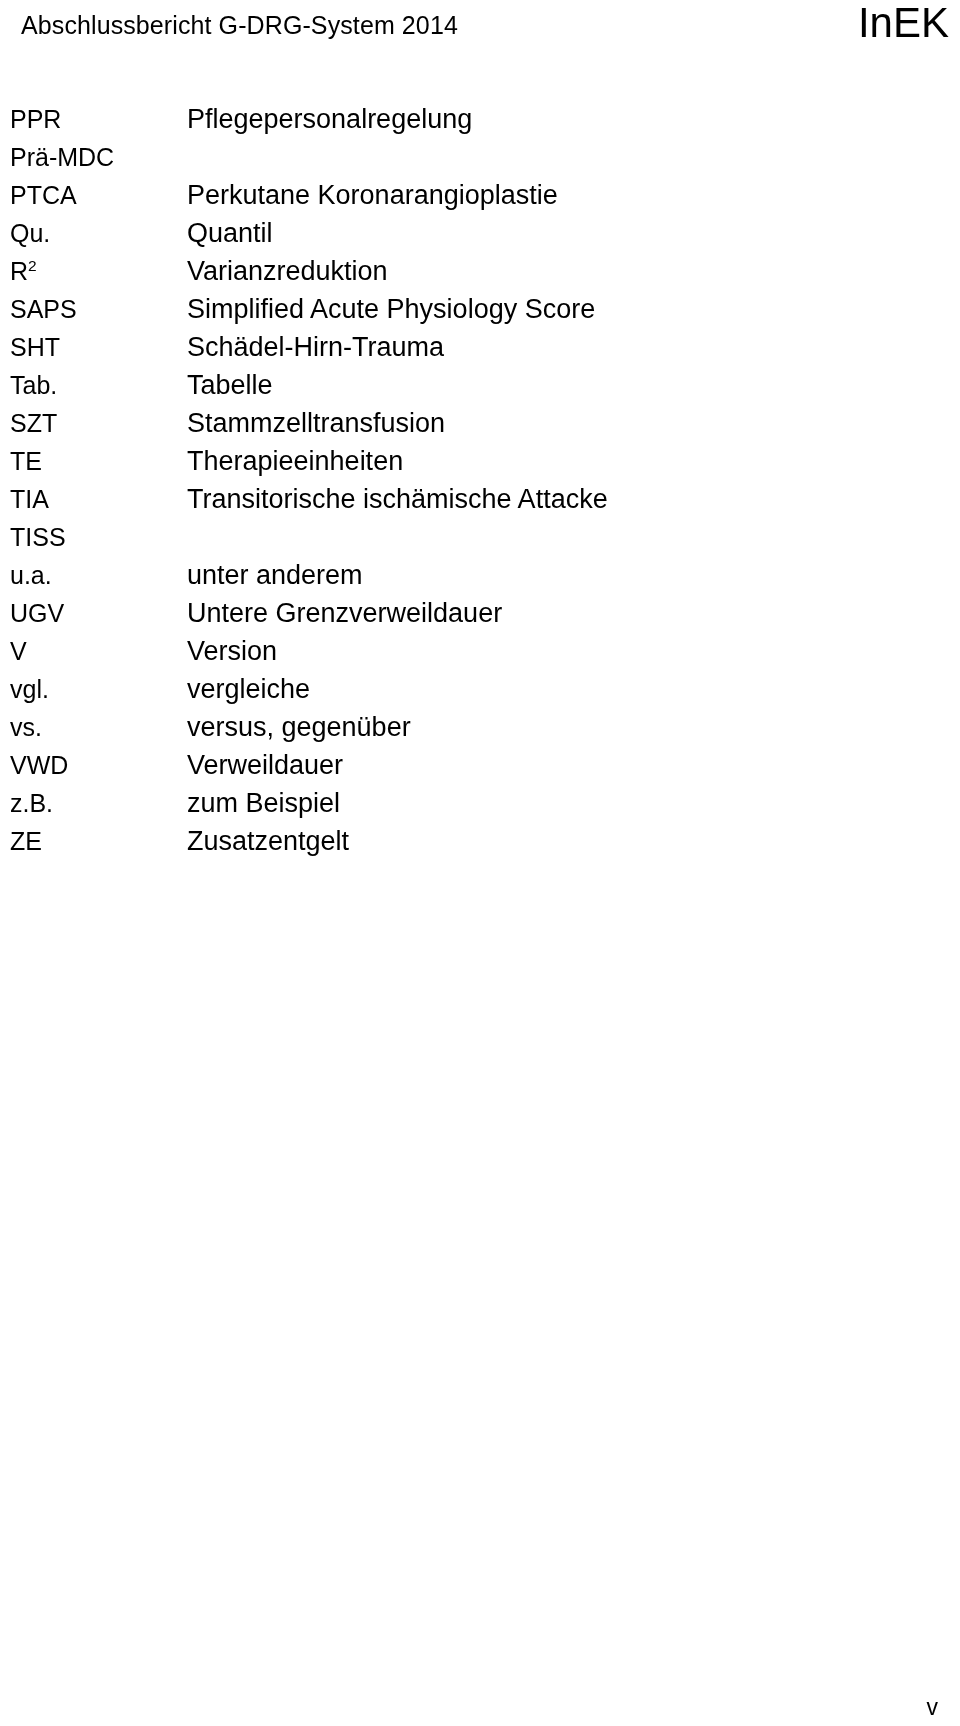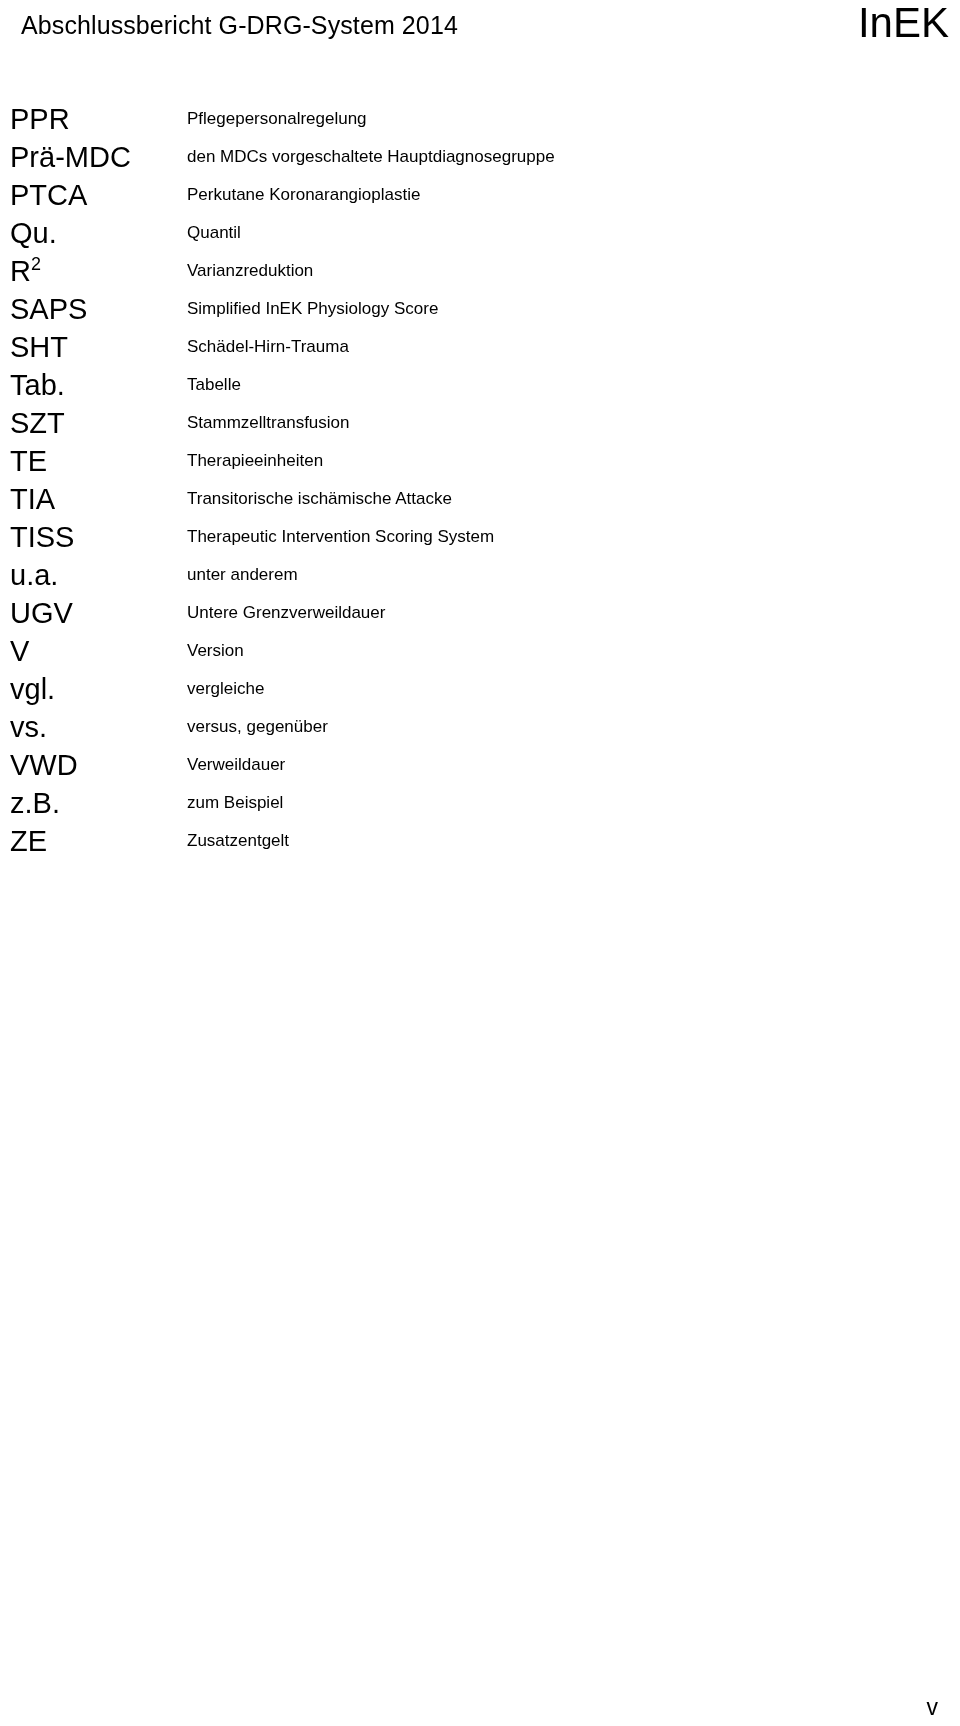--- a/index.html
+++ b/index.html
@@ -54,29 +54,29 @@
   .abbr-row {
     position: relative;
     height: 38px;
     line-height: 38px;
   }
   .abbr-term {
     position: absolute;
     left: 10px;
     top: 0;
     width: 170px;
-    font-size: 29px;
+    font-size: 25px;
     line-height: 38px;
     white-space: nowrap;
   }
   .abbr-def {
     position: absolute;
     left: 187px;
     top: 0;
-    font-size: 17px;
+    font-size: 27px;
     line-height: 38px;
     white-space: nowrap;
   }
   .abbr-term sup {
     font-size: 0.62em;
     vertical-align: super;
     line-height: 0;
   }
   
   .page-footer {
@@ -104,37 +104,36 @@
     <div class="header-brand">InEK</div>
   </div>
 
   <div class="abbr-list">
       <div class="abbr-row">
         <div class="abbr-term">PPR</div>
         <div class="abbr-def">Pflegepersonalregelung</div>
       </div>
       <div class="abbr-row">
         <div class="abbr-term">Prä-MDC</div>
-        <div class="abbr-def">den MDCs vorgeschaltete Hauptdiagnosegruppe</div>
       </div>
       <div class="abbr-row">
         <div class="abbr-term">PTCA</div>
         <div class="abbr-def">Perkutane Koronarangioplastie</div>
       </div>
       <div class="abbr-row">
         <div class="abbr-term">Qu.</div>
         <div class="abbr-def">Quantil</div>
       </div>
       <div class="abbr-row">
         <div class="abbr-term">R<sup>2</sup></div>
         <div class="abbr-def">Varianzreduktion</div>
       </div>
       <div class="abbr-row">
         <div class="abbr-term">SAPS</div>
-        <div class="abbr-def">Simplified InEK Physiology Score</div>
+        <div class="abbr-def">Simplified Acute Physiology Score</div>
       </div>
       <div class="abbr-row">
         <div class="abbr-term">SHT</div>
         <div class="abbr-def">Schädel-Hirn-Trauma</div>
       </div>
       <div class="abbr-row">
         <div class="abbr-term">Tab.</div>
         <div class="abbr-def">Tabelle</div>
       </div>
       <div class="abbr-row">
@@ -144,21 +143,20 @@
       <div class="abbr-row">
         <div class="abbr-term">TE</div>
         <div class="abbr-def">Therapieeinheiten</div>
       </div>
       <div class="abbr-row">
         <div class="abbr-term">TIA</div>
         <div class="abbr-def">Transitorische ischämische Attacke</div>
       </div>
       <div class="abbr-row">
         <div class="abbr-term">TISS</div>
-        <div class="abbr-def">Therapeutic Intervention Scoring System</div>
       </div>
       <div class="abbr-row">
         <div class="abbr-term">u.a.</div>
         <div class="abbr-def">unter anderem</div>
       </div>
       <div class="abbr-row">
         <div class="abbr-term">UGV</div>
         <div class="abbr-def">Untere Grenzverweildauer</div>
       </div>
       <div class="abbr-row">

